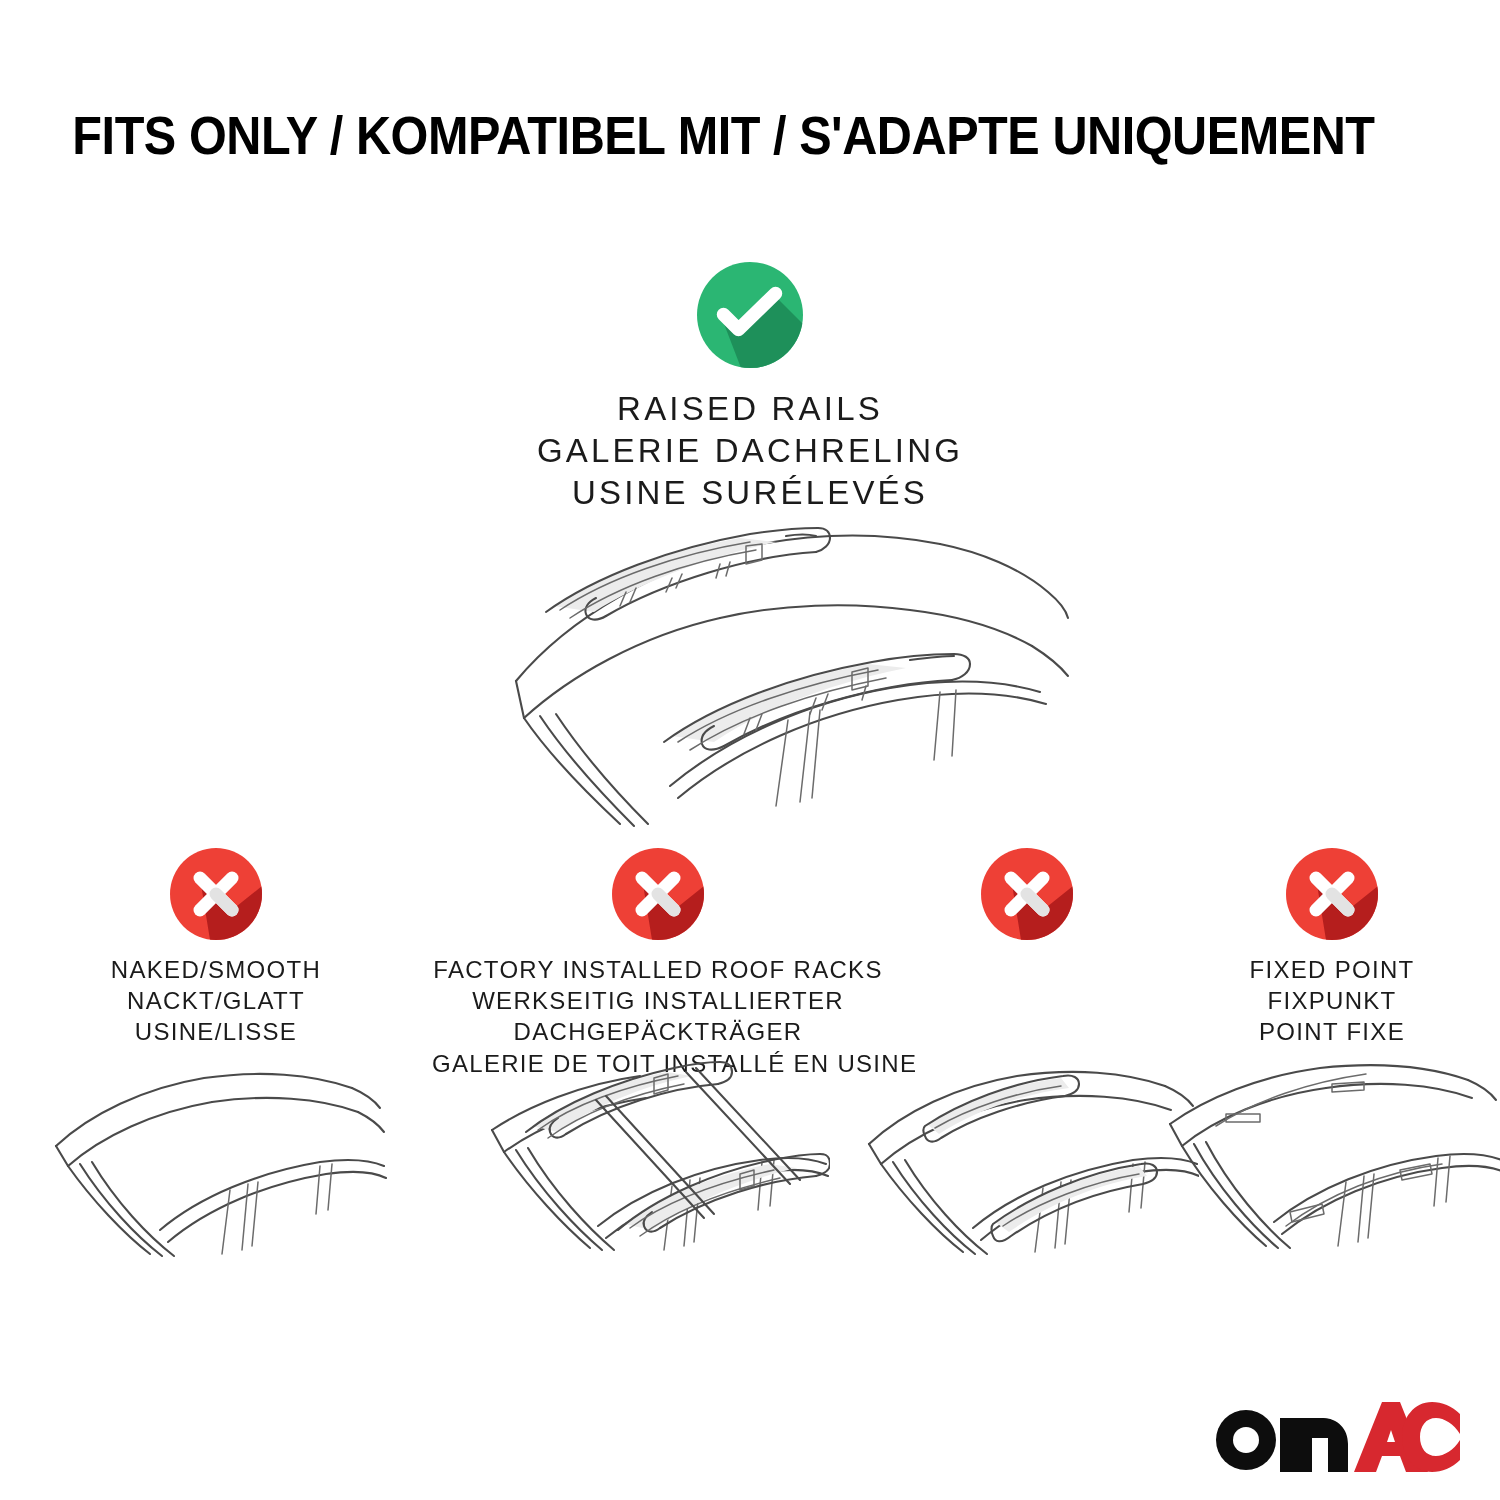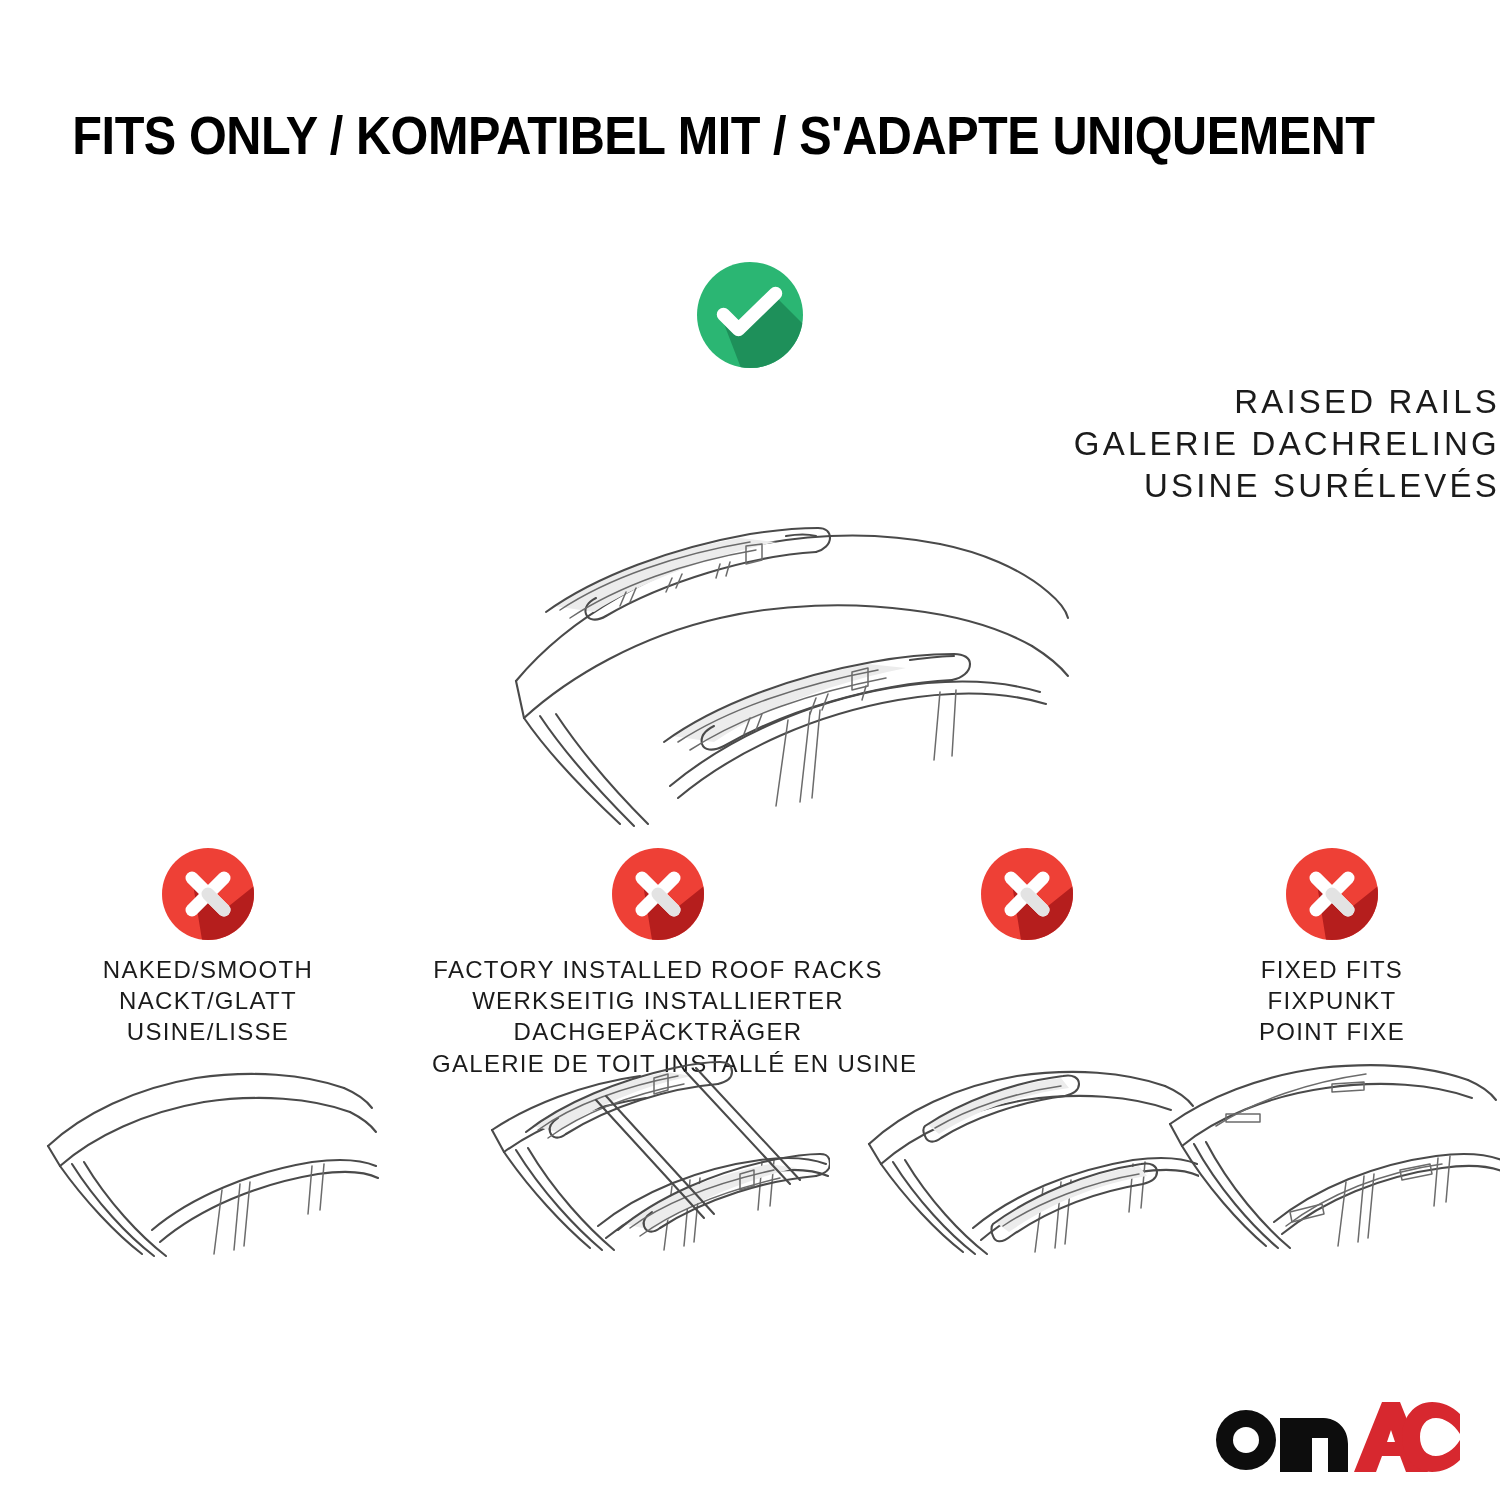--- a/index.html
+++ b/index.html
@@ -43,23 +43,22 @@
     left: 0;
     width: 1500px;
     text-align: center;
   }
   .approved-badge-wrap {
     width: 106px;
     height: 106px;
     margin: 0 auto;
   }
   .approved-labels {
-    margin-top: 13px;
+    margin-top: 20px;
     line-height: 1.28;
-    text-align: right;
   }
   .approved-labels .lbl {
     font-size: 33px;
     font-weight: 400;
     letter-spacing: 3.2px;
     color: #1b1b1b;
     white-space: nowrap;
   }
   .approved-art {
     position: absolute;
@@ -101,21 +100,21 @@
   }
   .reject-art {
     position: absolute;
     left: 50%;
     margin-left: -172px;
     width: 344px;
     height: 250px;
   }
 
   
-  .col-1 { left: 38px;   width: 340px; }
+  .col-1 { left: 46px;   width: 340px; }
   .col-2 { left: 404px;  width: 452px; margin-left: 28px; }
   .col-3 { left: 862px;  width: 330px; }
   .col-4 { left: 1196px; width: 272px; }
 
   .col-1 .reject-art { top: 206px; }
   .col-2 .reject-art { top: 206px; }
   .col-3 .reject-art { top: 206px; }
   .col-4 .reject-art { top: 206px; }
 
   
@@ -405,21 +404,21 @@
         <circle cx="46" cy="46" r="46" fill="#ee4036"></circle>
         <g clip-path="url(#clipRed4)">
           <path d="M30 30 L62 62 L92 38 L92 92 L40 92 Z" fill="#b01b1b" opacity="0.92"></path>
         </g>
         <path d="M30 30 L62 62" stroke="#ffffff" stroke-width="13" stroke-linecap="round"></path>
         <path d="M62 30 L30 62" stroke="#ffffff" stroke-width="13" stroke-linecap="round"></path>
         <path d="M46 46 L62 62" stroke="#e3e3e3" stroke-width="13" stroke-linecap="round"></path>
       </svg>
     </div>
     <div class="reject-labels">
-      <div class="lbl">FIXED FITS</div>
+      <div class="lbl">FIXED POINT</div>
       <div class="lbl">FIXPUNKT</div>
       <div class="lbl">POINT FIXE</div>
     </div>
     <div class="reject-art">
       <svg viewBox="0 0 344 250" width="344" height="250" aria-hidden="true">
         <path class="roof-line" d="M10 70 C46 44 100 22 160 14 C216 8 268 12 308 26"></path>
         <path class="roof-line" d="M10 70 L22 92"></path>
         <path class="roof-line" d="M22 92 C56 64 108 42 166 34"></path>
         <path class="roof-line" d="M308 26 C322 32 330 38 336 46"></path>
         <path class="roof-line" d="M166 34 C220 26 274 30 312 44"></path>

